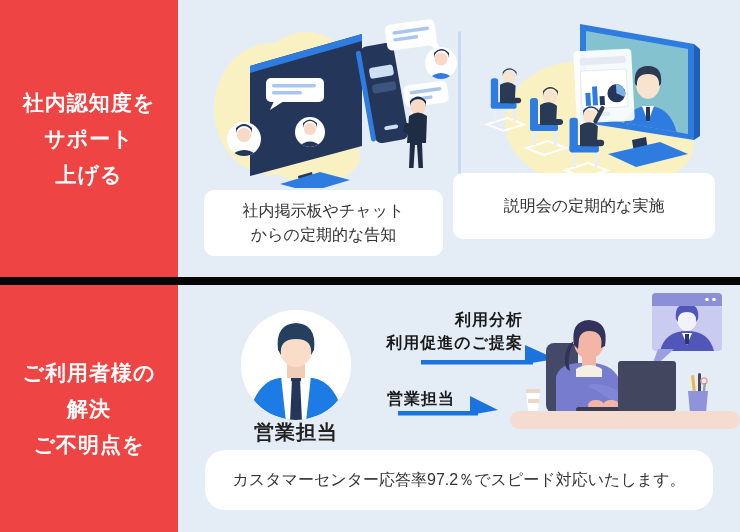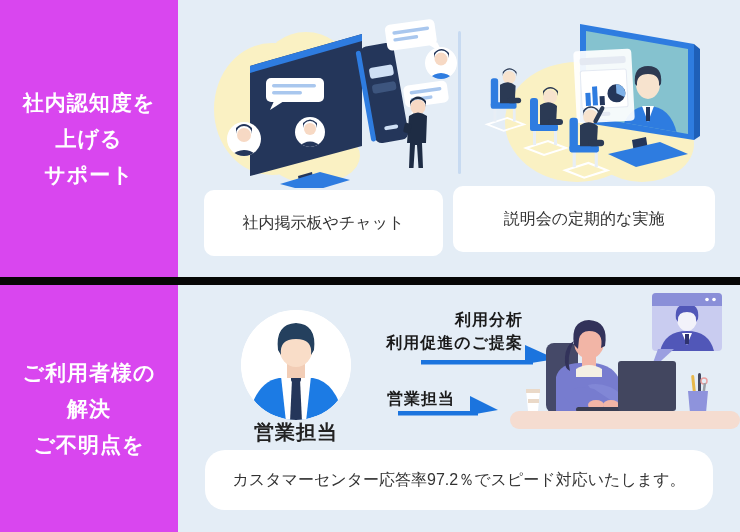--- a/index.html
+++ b/index.html
@@ -3,42 +3,42 @@
 <meta charset="utf-8">
 <style>
   html,body{margin:0;padding:0;background:#ffffff;}
   .page{
     position:relative;width:740px;height:532px;overflow:hidden;
     background:#E4EDF6;font-family:"Liberation Sans",sans-serif;
     -webkit-font-smoothing:antialiased;
   }
   
   .sidebar{
-    position:absolute;left:0;width:178px;background:#d946ef;
+    position:absolute;left:0;width:178px;background:#ef4444;
     display:flex;align-items:center;justify-content:center;
   }
   .sidebar.top{top:0;height:277px;}
   .sidebar.bottom{top:285px;height:247px;}
   .sidebar-title{
     color:#ffffff;font-size:21px;font-weight:bold;text-align:center;
     line-height:36px;letter-spacing:1px;
   }
   .sidebar-title span{display:block;}
   
   .h-divider{position:absolute;left:0;top:277px;width:740px;height:8px;background:#060606;}
   
   .v-divider{position:absolute;left:458px;top:31px;width:3px;height:143px;background:#C7DAF1;border-radius:2px;}
   
   .caption-box{
     position:absolute;background:#ffffff;border-radius:10px;
     display:flex;flex-direction:column;align-items:center;justify-content:center;
     color:#333333;font-size:16px;line-height:24px;text-align:center;
   }
   .caption-box.c1{left:204px;top:190px;width:239px;height:66px;}
-  .caption-box.c2{left:453px;top:186px;width:262px;height:66px;}
+  .caption-box.c2{left:453px;top:173px;width:262px;height:66px;}
   .caption-box.c3{left:205px;top:450px;width:508px;height:60px;border-radius:20px;font-size:16px;}
   
   .illo{position:absolute;}
   .illo.chat{left:182px;top:6px;width:276px;height:182px;}
   .illo.seminar{left:462px;top:4px;width:274px;height:182px;}
   .illo.desk{left:500px;top:285px;width:240px;height:152px;}
   
   .avatar{
     position:absolute;left:241px;top:310px;width:110px;height:110px;border-radius:50%;
     background:#ffffff;overflow:hidden;
@@ -59,22 +59,22 @@
   .arrow-svg.a2{left:398px;top:395px;width:100px;height:23px;}
 </style>
 </head>
 <body>
 
 <div class="page">
 
   <aside class="sidebar top">
     <div class="sidebar-title">
       <span>社内認知度を</span>
+      <span>サポート</span>
       <span>上げる</span>
-      <span>サポート</span>
     </div>
   </aside>
 
   <svg class="illo chat" viewBox="0 0 276 182">
 
     <ellipse cx="90" cy="103" rx="58" ry="66" fill="#FAF1C3"></ellipse>
     <ellipse cx="124" cy="58" rx="40" ry="32" fill="#FAF1C3"></ellipse>
     <ellipse cx="132" cy="150" rx="46" ry="28" fill="#FAF1C3"></ellipse>
 
     <polygon points="68,60 180,28 180,140 68,170" fill="#24365A"></polygon>
@@ -198,20 +198,21 @@
     <use href="#att" transform="translate(38,78) scale(0.92)"></use>
     <use href="#att" transform="translate(78,98) scale(1.0)"></use>
     <g transform="translate(118,118) scale(1.05)">
       <use href="#att"></use>
       <rect x="16" y="-16" width="4" height="18" rx="2" transform="rotate(28 18 -7)" fill="#2B3A54"></rect>
     </g>
   </svg>
 
   <div class="caption-box c1">
     <span>社内掲示板やチャット</span>
+    <span>からの定期的な告知</span>
   </div>
   <div class="caption-box c2">
     <span>説明会の定期的な実施</span>
   </div>
 
   <div class="h-divider"></div>
 
   <aside class="sidebar bottom">
     <div class="sidebar-title">
       <span>ご利用者様の</span>

